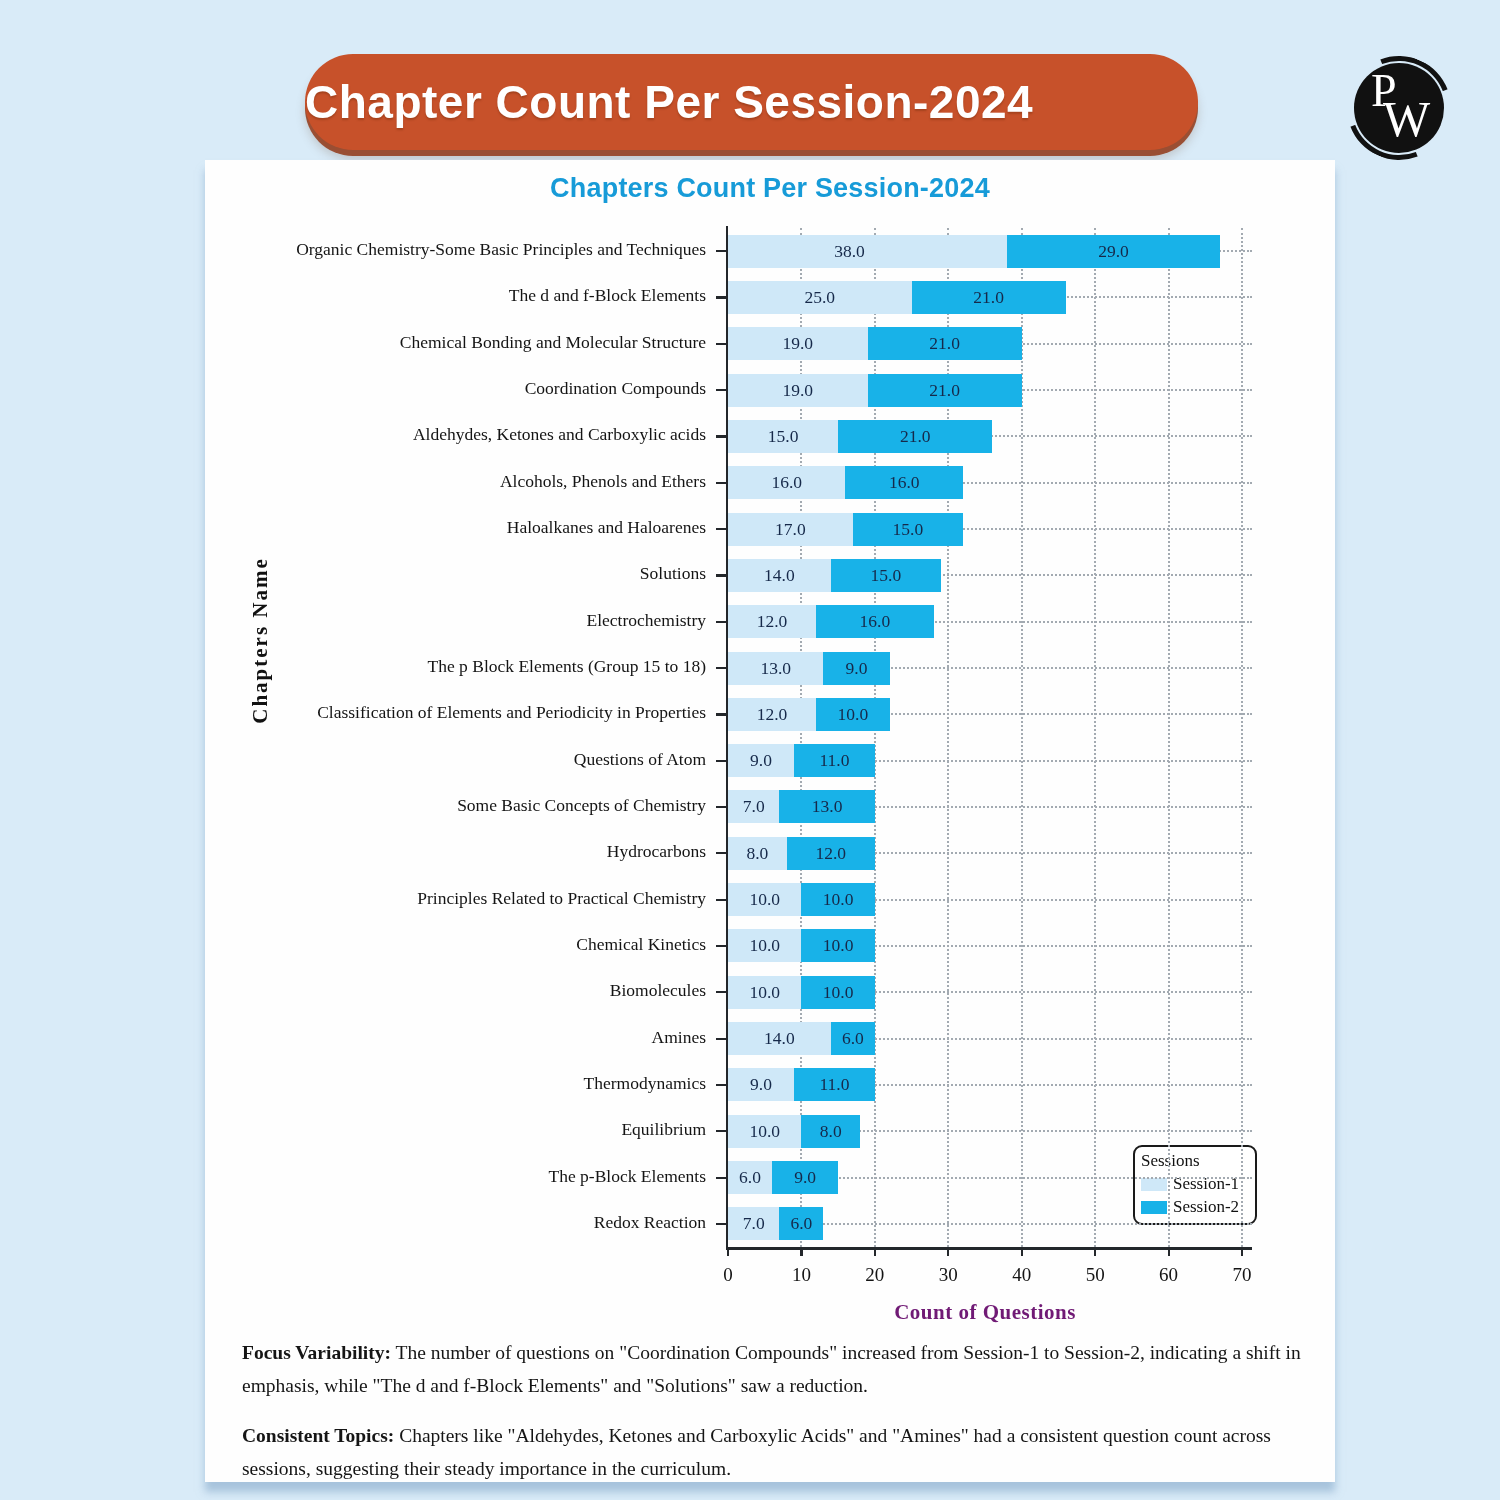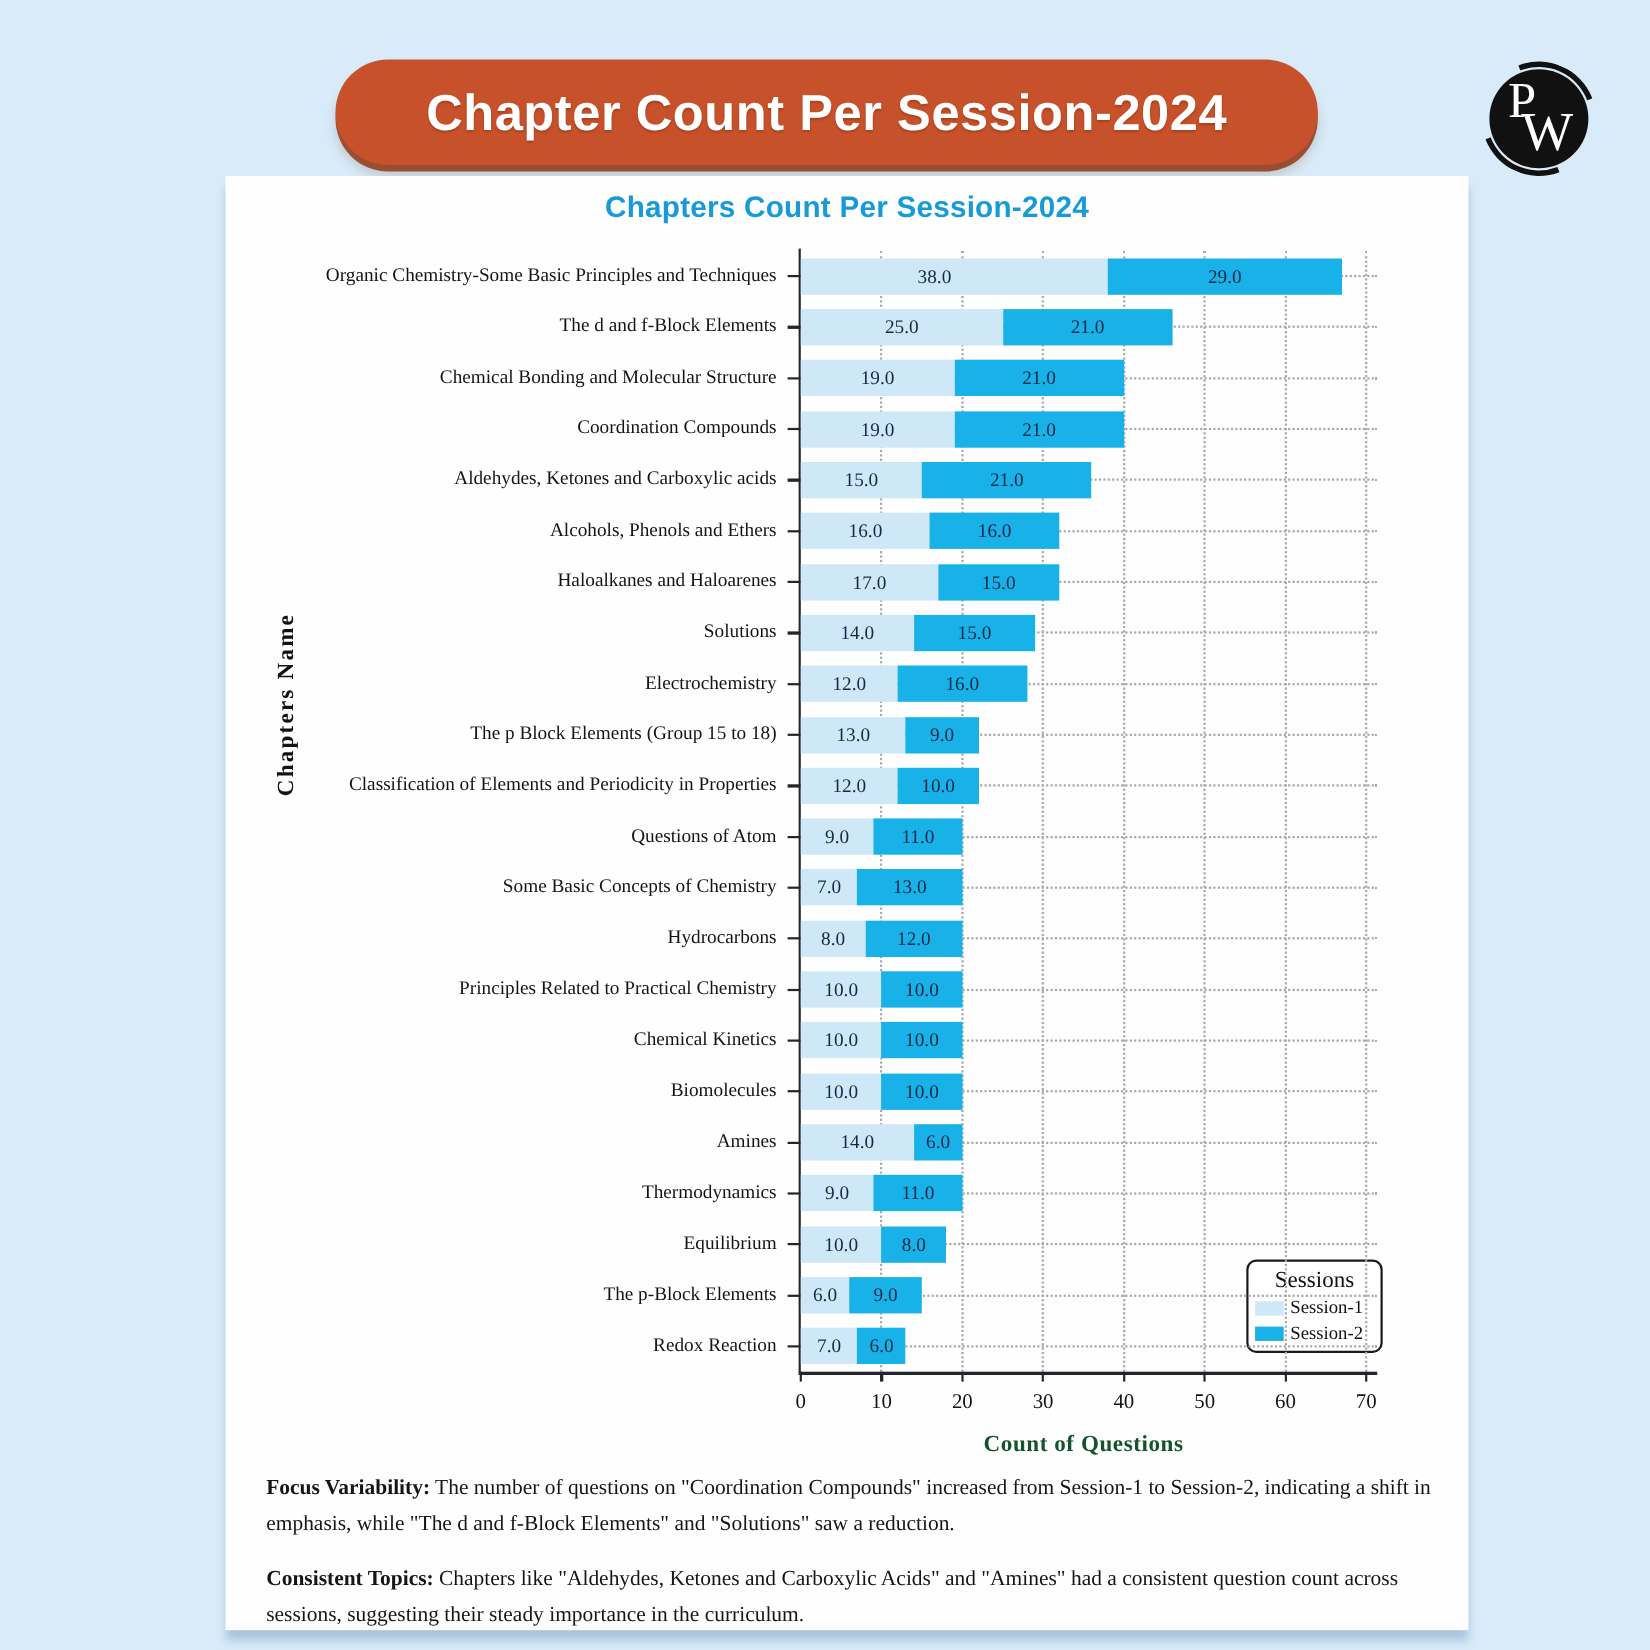--- a/index.html
+++ b/index.html
@@ -6,21 +6,21 @@
   body{
     width:1500px;height:1500px;position:relative;overflow:hidden;
     background:#d9ebf8;
     font-family:"Liberation Serif","DejaVu Serif",serif;
   }
   
   .banner{
     position:absolute;left:305px;top:54px;width:893px;height:96px;
     background:#c7512a;border-radius:48px;
     box-shadow:0 6px 0 rgba(146,56,24,.85), 0 10px 10px rgba(120,90,70,.25);
-    display:flex;align-items:center;justify-content:center;
+    display:flex;align-items:center;justify-content:flex-start;
   }
   .banner-text{
     font-family:"Liberation Sans","DejaVu Sans",sans-serif;
     font-weight:bold;font-size:46px;color:#ffffff;letter-spacing:.5px;
     text-shadow:0 2px 2px rgba(100,40,10,.35);
   }
   
   .pw-logo{position:absolute;left:1347px;top:56px;width:104px;height:104px;}
   .pw-ring{
     position:absolute;left:0;top:0;width:94px;height:94px;border-radius:50%;
@@ -60,34 +60,34 @@
     font-size:17.5px;color:#141414;
   }
   .ytick{position:absolute;left:-12px;width:12px;height:2.2px;background:#23272b;}
   .xtick{position:absolute;top:1019px;width:2.2px;height:9px;background:#23272b;}
   .xtick-label{
     position:absolute;top:1036px;width:60px;text-align:center;
     font-size:19px;color:#141414;
   }
   .xaxis-title{
     position:absolute;left:0;width:514px;top:1072px;text-align:center;
-    font-size:21px;font-weight:bold;color:#14532d;letter-spacing:.5px;
+    font-size:21px;font-weight:bold;color:#701a75;letter-spacing:.5px;
   }
   .yaxis-title{
     position:absolute;left:-618px;top:400px;width:300px;text-align:center;
     transform:rotate(-90deg);
     font-size:21px;font-weight:bold;color:#111;letter-spacing:2px;white-space:nowrap;
   }
   
   .legend{
     position:absolute;left:405px;top:917px;width:124px;
     background:#fff;border:2px solid #1a1a1a;border-radius:9px;
     padding:4px 6px 6px 6px;box-sizing:border-box;
   }
-  .legend-title{text-align:center;font-size:21px;color:#111;}
+  .legend-title{font-size:17px;color:#111;}
   .legend-row{display:flex;align-items:center;margin-top:3px;}
   .legend-swatch{width:26px;height:13px;margin-right:6px;flex:none;}
   .legend-label{font-size:17px;color:#111;white-space:nowrap;}
   
   .notes{position:absolute;left:37px;top:1176px;width:1060px;}
   .note{font-size:19.5px;color:#151515;line-height:1.7;margin:0 0 17px 0;}
   .note b{font-weight:bold;}
 </style>
 </head>
 <body>

